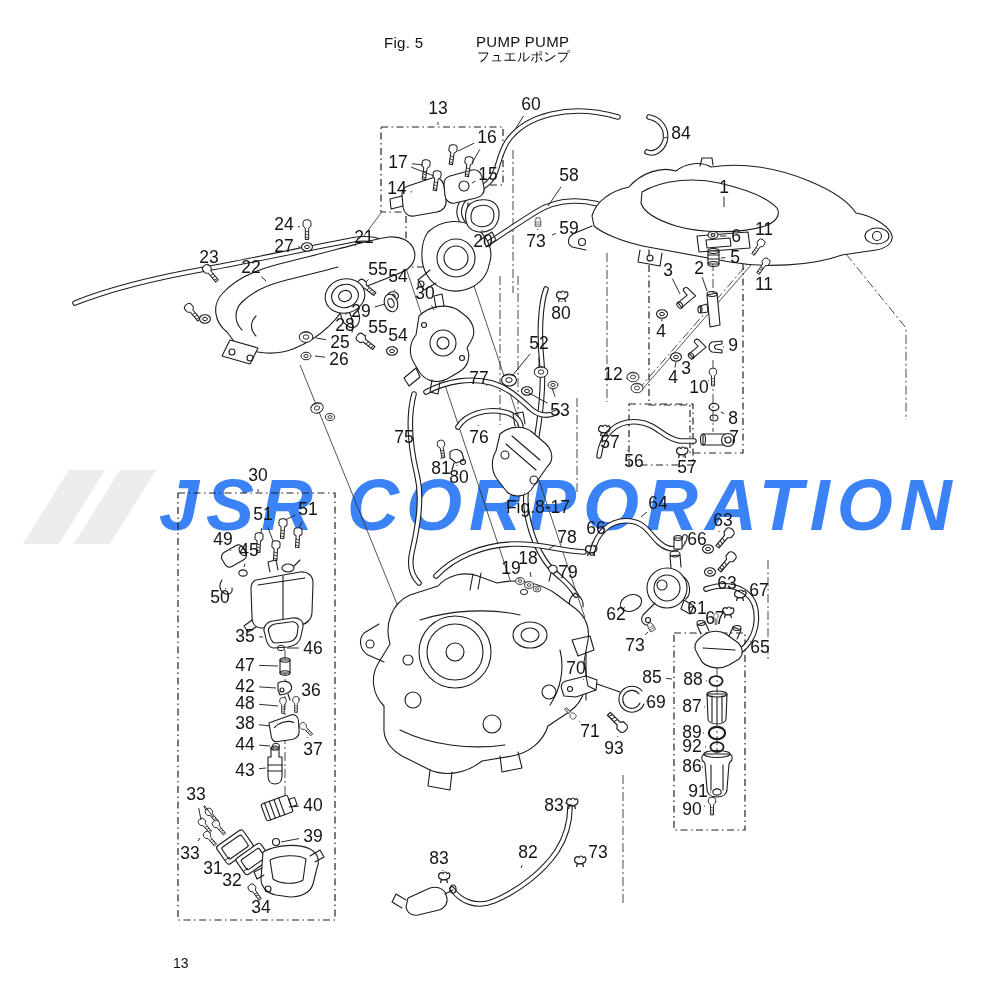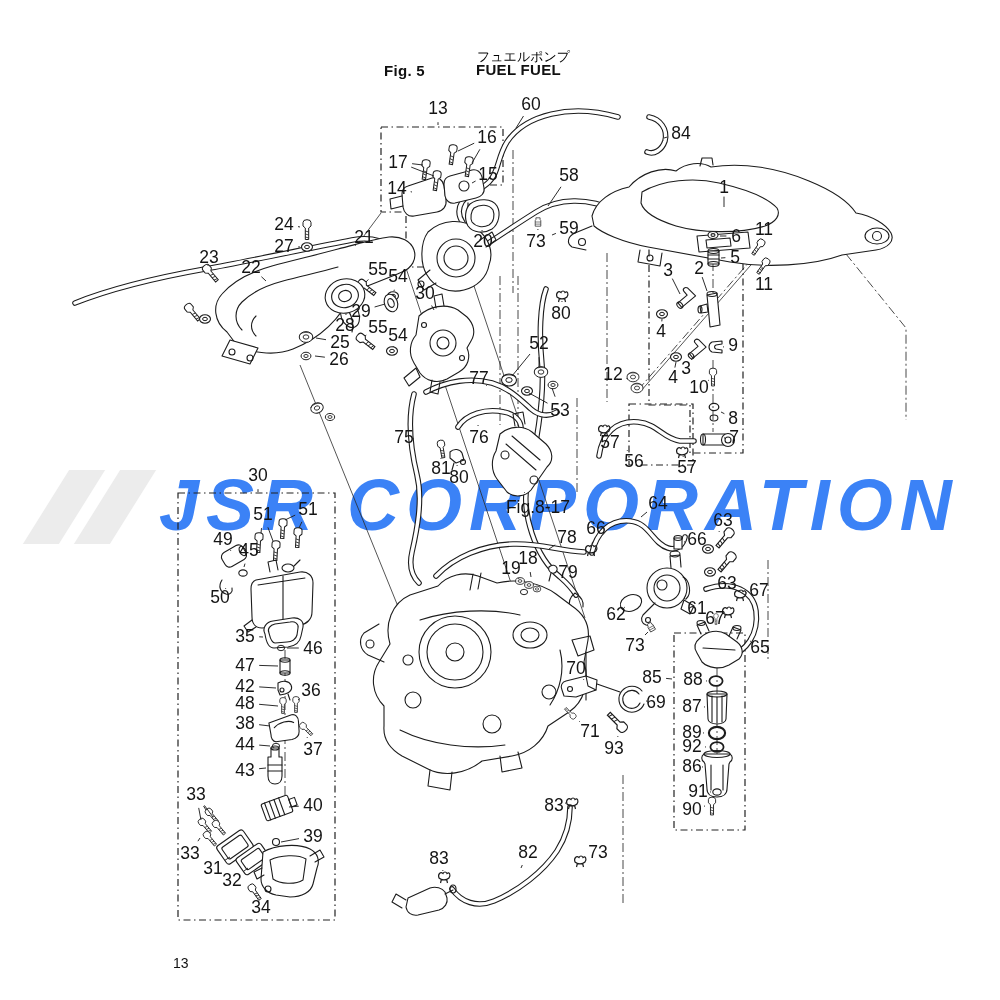--- a/index.html
+++ b/index.html
@@ -1,18 +1,18 @@
 <!DOCTYPE html>
 <html><head>
 <meta charset="utf-8">
 <style>
   html,body{margin:0;padding:0;background:#fff;}
   .page{position:relative;width:1000px;height:1000px;background:#fff;overflow:hidden;
         font-family:"Liberation Sans",sans-serif;color:#111;}
-  .hdr{position:absolute;font-weight:bold;font-size:15px;letter-spacing:.3px;white-space:nowrap;margin-top:28px;}
+  .hdr{position:absolute;font-weight:normal;font-size:15px;letter-spacing:.3px;white-space:nowrap;}
   .hdr-jp{position:absolute;font-size:13px;color:#000000;white-space:nowrap;}
   .pageno{position:absolute;font-size:14px;}
   .wm{position:absolute;top:470px;left:46px;display:flex;align-items:flex-start;z-index:0;}
   .wm-bar{width:36px;height:74px;background:#ececec;transform:skewX(-32deg);margin-right:15px;}
   .wm-bar.b2{margin-right:26px;}
   .wm-text{font-size:72px;font-weight:bold;font-style:italic;color:#3b82f6;
            letter-spacing:7px;line-height:70px;white-space:nowrap;}
   svg.art{position:absolute;left:0;top:0;z-index:1;}
   .ln{fill:none;stroke:#1c1c1c;stroke-width:1.1;stroke-linecap:round;stroke-linejoin:round;}
   .lnf{fill:#fff;stroke:#1c1c1c;stroke-width:1.1;stroke-linejoin:round;}
@@ -30,21 +30,21 @@
 
 <div class="page">
 
   <div class="wm">
     <div class="wm-bar"></div>
     <div class="wm-bar b2"></div>
     <div class="wm-text">JSR CORPORATION</div>
   </div>
 
   <div class="hdr" style="left:384px;top:34px;">Fig. 5</div>
-  <div class="hdr" style="left:476px;top:33px;">FUEL FUEL</div>
+  <div class="hdr" style="left:476px;top:33px;">PUMP PUMP</div>
   <div class="hdr-jp" style="left:477px;top:48px;">フュエルポンプ</div>
   <div class="pageno" style="left:173px;top:955px;">13</div>
 
   <svg class="art" width="1000" height="1000" viewBox="0 0 1000 1000">
     <defs>
       <g id="sym-bolt">
         <path fill="#fff" stroke="#1c1c1c" stroke-width="1" d="M-4,-1.5 A4,2.8 0 1,1 4,-1.5 L4,2 L1.7,4 L1.7,15.5 L-1.7,15.5 L-1.7,4 L-4,2 Z"></path>
         <path fill="none" stroke="#1c1c1c" stroke-width=".8" d="M-1.7,7 L1.7,8 M-1.7,10 L1.7,11 M-1.7,13 L1.7,14"></path>
       </g>
       <g id="sym-washer">

